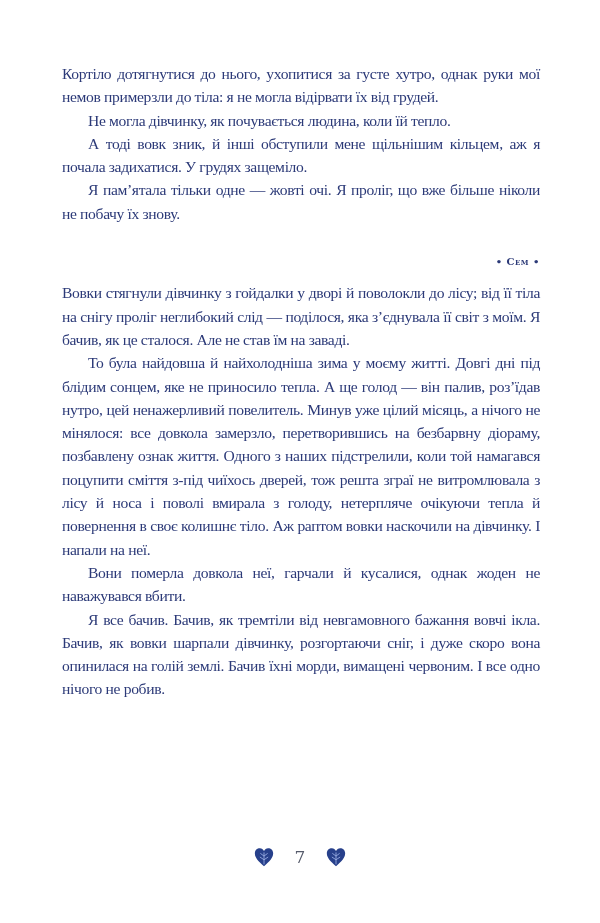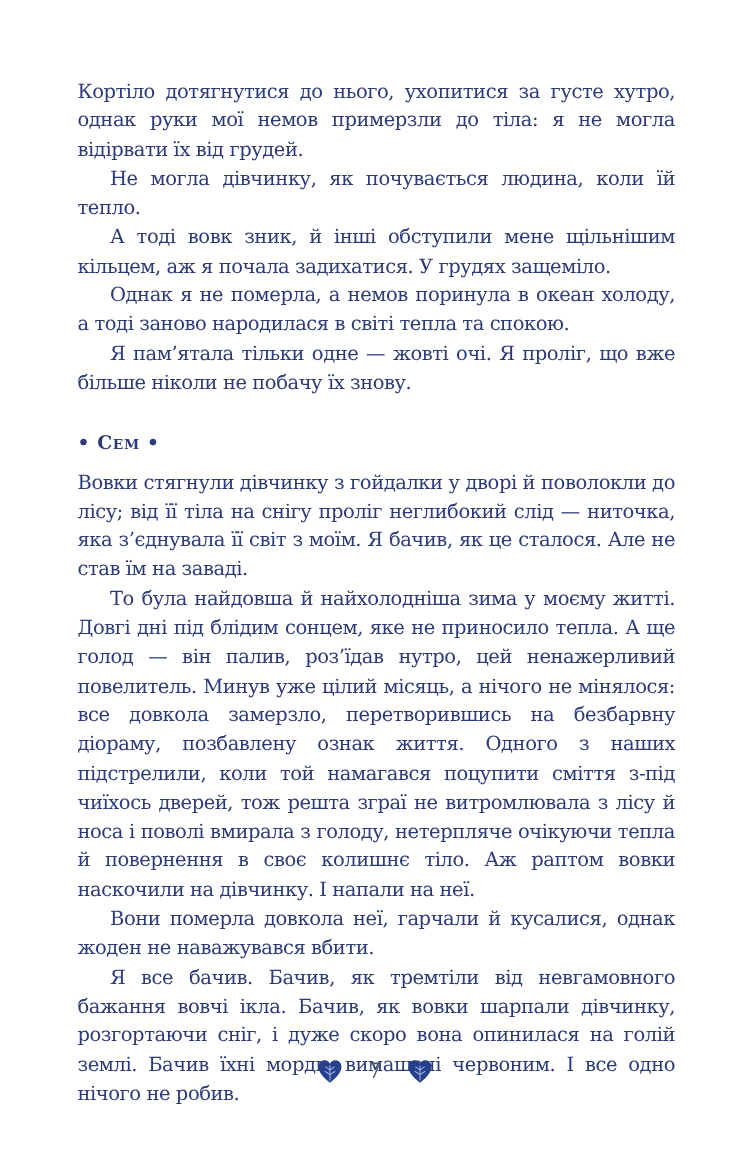--- a/index.html
+++ b/index.html
@@ -5,55 +5,54 @@
   html, body { margin: 0; padding: 0; background: #ffffff; }
   body { width: 600px; height: 923px; position: relative; overflow: hidden; }
   .page {
     position: absolute; left: 62px; top: 62px; width: 478px;
     font-family: "DejaVu Serif", "Liberation Serif", serif;
     color: #2c3a78;
     font-size: 15.6px;
     line-height: 23.3px;
     letter-spacing: -0.35px;
   }
-  .p { margin: 0; text-align: justify; text-align-last: left; }
+  .p { margin: 0; text-align: justify; text-align-last: left; font-family: Liberation Serif, serif; }
   .p.indent { text-indent: 26px; }
   .section-title {
-    text-align: left;
+    text-align: right;
     font-weight: bold;
     margin: 25px 0 8px 0;
-    font-size: 15px;
+    font-size: 10px;
     letter-spacing: 0.5px;
   }
   .section-title .sc { font-variant: small-caps; }
   .footer {
     position: absolute; left: 0; width: 600px; top: 846px;
     display: flex; justify-content: center; align-items: center; gap: 20px;
     font-family: "DejaVu Serif", "Liberation Serif", serif;
     color: #555a6a; font-size: 17px;
   }
   .leaf { width: 22px; height: 22px; display: inline-block; }
 </style>
 </head>
 <body>
 
 <div class="page">
   <p class="p">Кортіло дотягнутися до нього, ухопитися за густе хутро, однак руки мої немов примерзли до тіла: я не могла відірвати їх від грудей.</p>
   <p class="p indent">Не могла дівчинку, як почувається людина, коли їй тепло.</p>
   <p class="p indent">А тоді вовк зник, й інші обступили мене щільнішим кільцем, аж я почала задихатися. У грудях защеміло.</p>
-  <p class="p indent">Однак я не померла, а немов поринула в океан холоду, а тоді заново народилася в світі тепла та спокою.</p>
   <p class="p indent">Я пам’ятала тільки одне — жовті очі. Я проліг, що вже більше ніколи не побачу їх знову.</p>
 
   <div class="section-title">
     <span>•</span>
     <span class="sc">Сем</span>
     <span>•</span>
   </div>
 
-  <p class="p">Вовки стягнули дівчинку з гойдалки у дворі й поволокли до лісу; від її тіла на снігу проліг неглибокий слід — ниточка, яка з’єднувала її світ з моїм. Я бачив, як це сталося. Але не став їм на заваді.</p>
+  <p class="p">Вовки стягнули дівчинку з гойдалки у дворі й поволокли до лісу; від її тіла на снігу проліг неглибокий слід — поділося, яка з’єднувала її світ з моїм. Я бачив, як це сталося. Але не став їм на заваді.</p>
   <p class="p indent">То була найдовша й найхолодніша зима у моєму житті. Довгі дні під блідим сонцем, яке не приносило тепла. А ще голод — він палив, роз’їдав нутро, цей ненажерливий повелитель. Минув уже цілий місяць, а нічого не мінялося: все довкола замерзло, перетворившись на безбарвну діораму, позбавлену ознак життя. Одного з наших підстрелили, коли той намагався поцупити сміття з-під чиїхось дверей, тож решта зграї не витромлювала з лісу й носа і поволі вмирала з голоду, нетерпляче очікуючи тепла й повернення в своє колишнє тіло. Аж раптом вовки наскочили на дівчинку. І напали на неї.</p>
   <p class="p indent">Вони померла довкола неї, гарчали й кусалися, однак жоден не наважувався вбити.</p>
   <p class="p indent">Я все бачив. Бачив, як тремтіли від невгамовного бажання вовчі ікла. Бачив, як вовки шарпали дівчинку, розгортаючи сніг, і дуже скоро вона опинилася на голій землі. Бачив їхні морди, вимащені червоним. І все одно нічого не робив.</p>
 </div>
 
 <div class="footer">
   <span class="leaf">
     <svg viewBox="0 0 24 24" width="22" height="22">
       <path d="M12 22 C6 17 2 13 2 8 C2 4.5 4.5 2.5 7.5 2.5 C9.6 2.5 11 3.8 12 5.5 C13 3.8 14.4 2.5 16.5 2.5 C19.5 2.5 22 4.5 22 8 C22 13 18 17 12 22 Z" fill="#27408b"></path>
       <path d="M12 20 L12 7 M12 11 L8 8 M12 11 L16 8 M12 15 L7.5 12 M12 15 L16.5 12" stroke="#9fb4e8" stroke-width="0.9" fill="none"></path>

